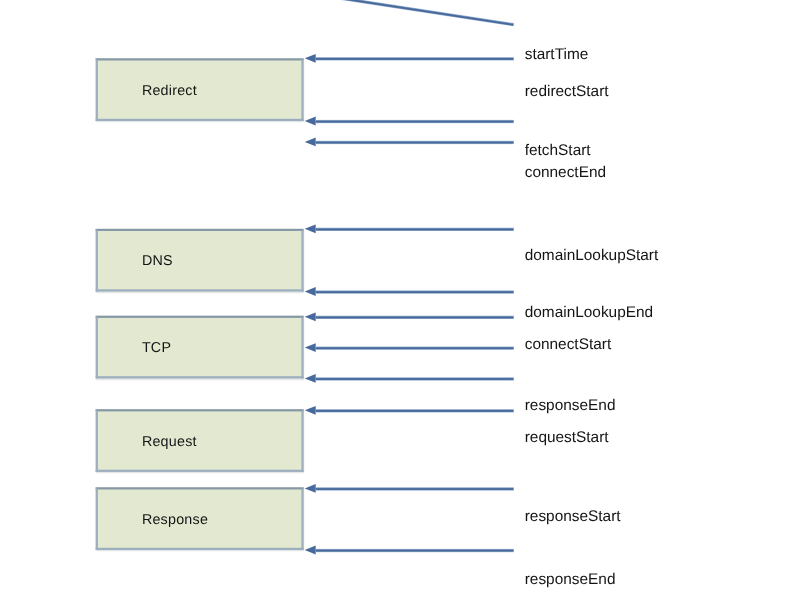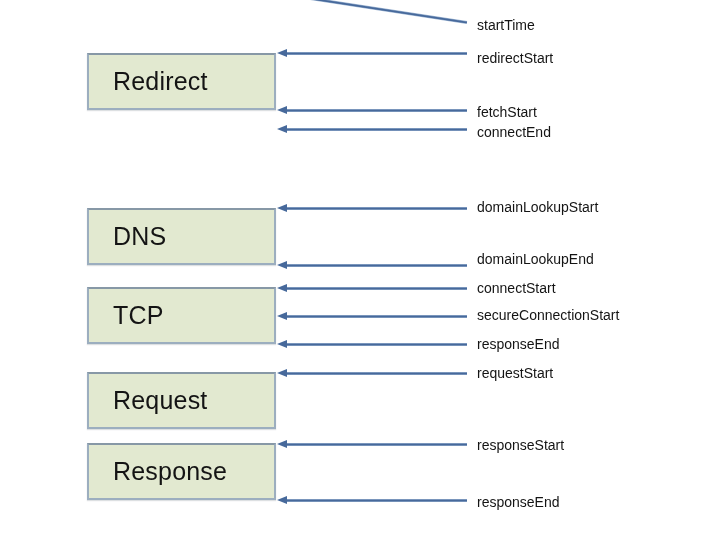--- a/index.html
+++ b/index.html
@@ -21,22 +21,22 @@
     position:absolute;
     left:87px;width:189px;height:57px;
     box-sizing:border-box;
     background:var(--box-fill);
     border:2px solid var(--box-border);
     border-top-color:#8798a6;
     display:flex;align-items:center;
     box-shadow:0 1px 1px rgba(120,130,140,0.25);
   }
   .phase-box .phase-label{
-    padding-left:24px;
-    font-size:25px;
+    padding-left:40px;
+    font-size:13px;
     color:var(--label-text);
     letter-spacing:0.2px;
   }
   .arrow{
     position:absolute;
     left:277px;width:190px;height:10px;
     display:flex;align-items:center;
   }
   .arrow .head{
     width:0;height:0;
@@ -55,20 +55,21 @@
     transform:rotate(8.7deg);
     transform-origin:100% 50%;
   }
   .event-label{
     position:absolute;
     left:477px;
     height:18px;line-height:18px;
     font-size:14px;
     color:var(--label-text);
     white-space:nowrap;
+    margin-top:24px;
   }
 </style>
 </head>
 <body>
 
 <div class="canvas">
 
   <div class="phase-box" style="top:53px">
     <span class="phase-label">Redirect</span>
   </div>
@@ -134,19 +135,18 @@
     <span class="shaft"></span>
   </div>
 
   <div class="event-label" style="top:16px">startTime</div>
   <div class="event-label" style="top:49px">redirectStart</div>
   <div class="event-label" style="top:103px">fetchStart</div>
   <div class="event-label" style="top:123px">connectEnd</div>
   <div class="event-label" style="top:198px">domainLookupStart</div>
   <div class="event-label" style="top:250px">domainLookupEnd</div>
   <div class="event-label" style="top:279px">connectStart</div>
-  <div class="event-label" style="top:306px">secureConnectionStart</div>
   <div class="event-label" style="top:335px">responseEnd</div>
   <div class="event-label" style="top:364px">requestStart</div>
   <div class="event-label" style="top:436px">responseStart</div>
   <div class="event-label" style="top:493px">responseEnd</div>
 
 </div>
 
 </body></html>

